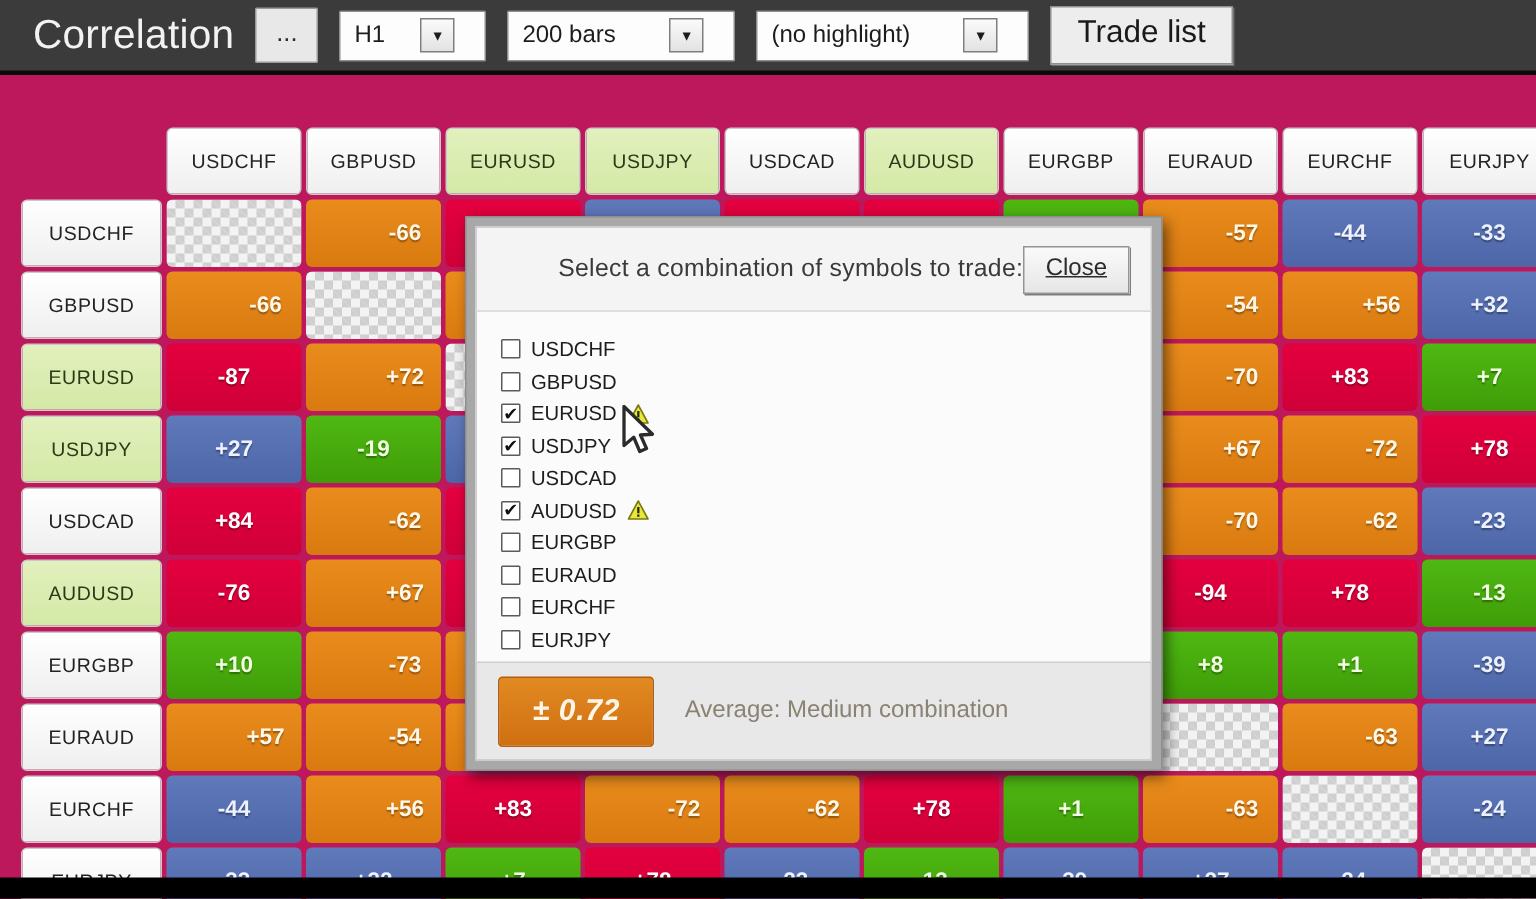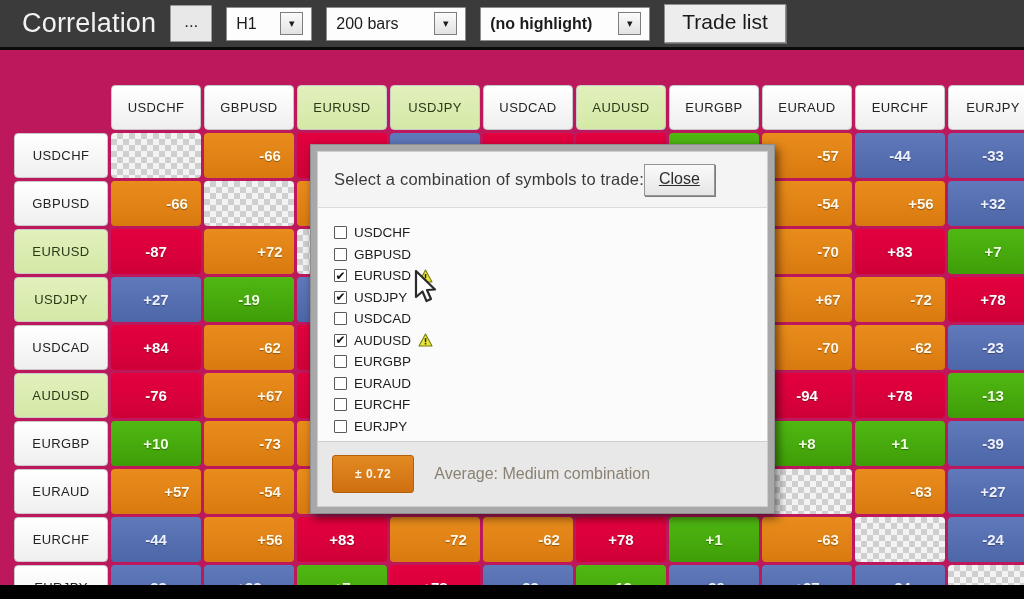--- a/index.html
+++ b/index.html
@@ -25,26 +25,26 @@
   }
   .ellipsis-btn {
     background: #e8e8e8; border: 1px solid #9a9a9a;
     color: #2a2a2a; font-size: 17px; line-height: 1;
     padding: 7px 12px 11px 12px; border-radius: 1px;
     min-width: 42px; text-align: center; cursor: pointer;
   }
   .combo {
     background: #fdfdfd; border: 1px solid #8d8d8d;
     height: 34px; display: flex; align-items: center;
-    padding: 0 8px 0 9px; border-radius: 1px; cursor: pointer;
+    padding: 0 20px 0 9px; border-radius: 1px; cursor: pointer;
   }
   .combo .ctext { font-size: 16px; color: #1c1c1c; white-space: nowrap; }
   .combo.w-tf .ctext  { min-width: 34px; }
   .combo.w-bars .ctext{ min-width: 88px; }
-  .combo.w-hl .ctext  { min-width: 118px; font-weight: bold; }
+  .combo.w-hl .ctext  { min-width: 118px; }
   .combo .arrow {
     margin-left: 10px; width: 23px; height: 23px;
     background: linear-gradient(#fbfbfb,#e2e2e2);
     border: 1px solid #7e7e7e;
     display: flex; align-items: center; justify-content: center;
     font-size: 11px; color: #1c1c1c;
   }
   .trade-btn {
     background: #ededed; border: 1px solid #8f8f8f;
     box-shadow: 1px 1px 0 #6f6f6f;
@@ -93,21 +93,21 @@
     width: 465px; height: 370px;
     background: #a8a8a8;
     border: 1px solid #8e8e8e;
     box-shadow: 3px 4px 9px rgba(0,0,0,.55);
     padding: 6px;
     display: flex; flex-direction: column;
   }
   .dlg-head {
     background: #f4f4f4; border: 1px solid #cfcfcf; border-bottom: none;
     height: 56px; display: flex; align-items: center;
-    padding: 0 14px 0 16px; justify-content: flex-start;
+    padding: 0 14px 0 16px; justify-content: flex-end;
   }
   .dlg-title { font-size: 16.5px; color: #3a3a3a; letter-spacing: .2px; }
   .close-btn {
     background: linear-gradient(#fafafa,#e6e6e6);
     border: 1px solid #949494; box-shadow: 1px 1px 0 #7d7d7d;
     font-size: 16px; color: #2b2b2b; padding: 5px 14px 7px 14px;
     cursor: pointer;
     text-decoration: underline;
   }
   .dlg-body {
@@ -131,23 +131,24 @@
   }
   .warn svg { display: block; }
   .dlg-foot {
     background: #e8e8e8; border: 1px solid #cfcfcf;
     height: 66px; display: flex; align-items: center; gap: 20px;
     padding-left: 14px;
   }
   .avg-badge {
     background: linear-gradient(#e28a22,#cf6f11);
     border: 1px solid #b35f0b;
-    color: #fff6e8; font-size: 12px; font-weight: bold;
+    color: #fff6e8; font-size: 20px; font-weight: bold;
     padding: 11px 22px; border-radius: 3px; letter-spacing: .5px;
     cursor: pointer;
+    font-style: italic;
   }
   .avg-text { font-size: 16px; color: #8a8273; }
 
   
   .cursor { position: absolute; left: 414px; top: 270px; pointer-events: none; }
 
   .bottom-strip { position:absolute; left:0; bottom:0; width:1024px; height:14px; background:#000; }
 </style>
 </head>
 <body>

